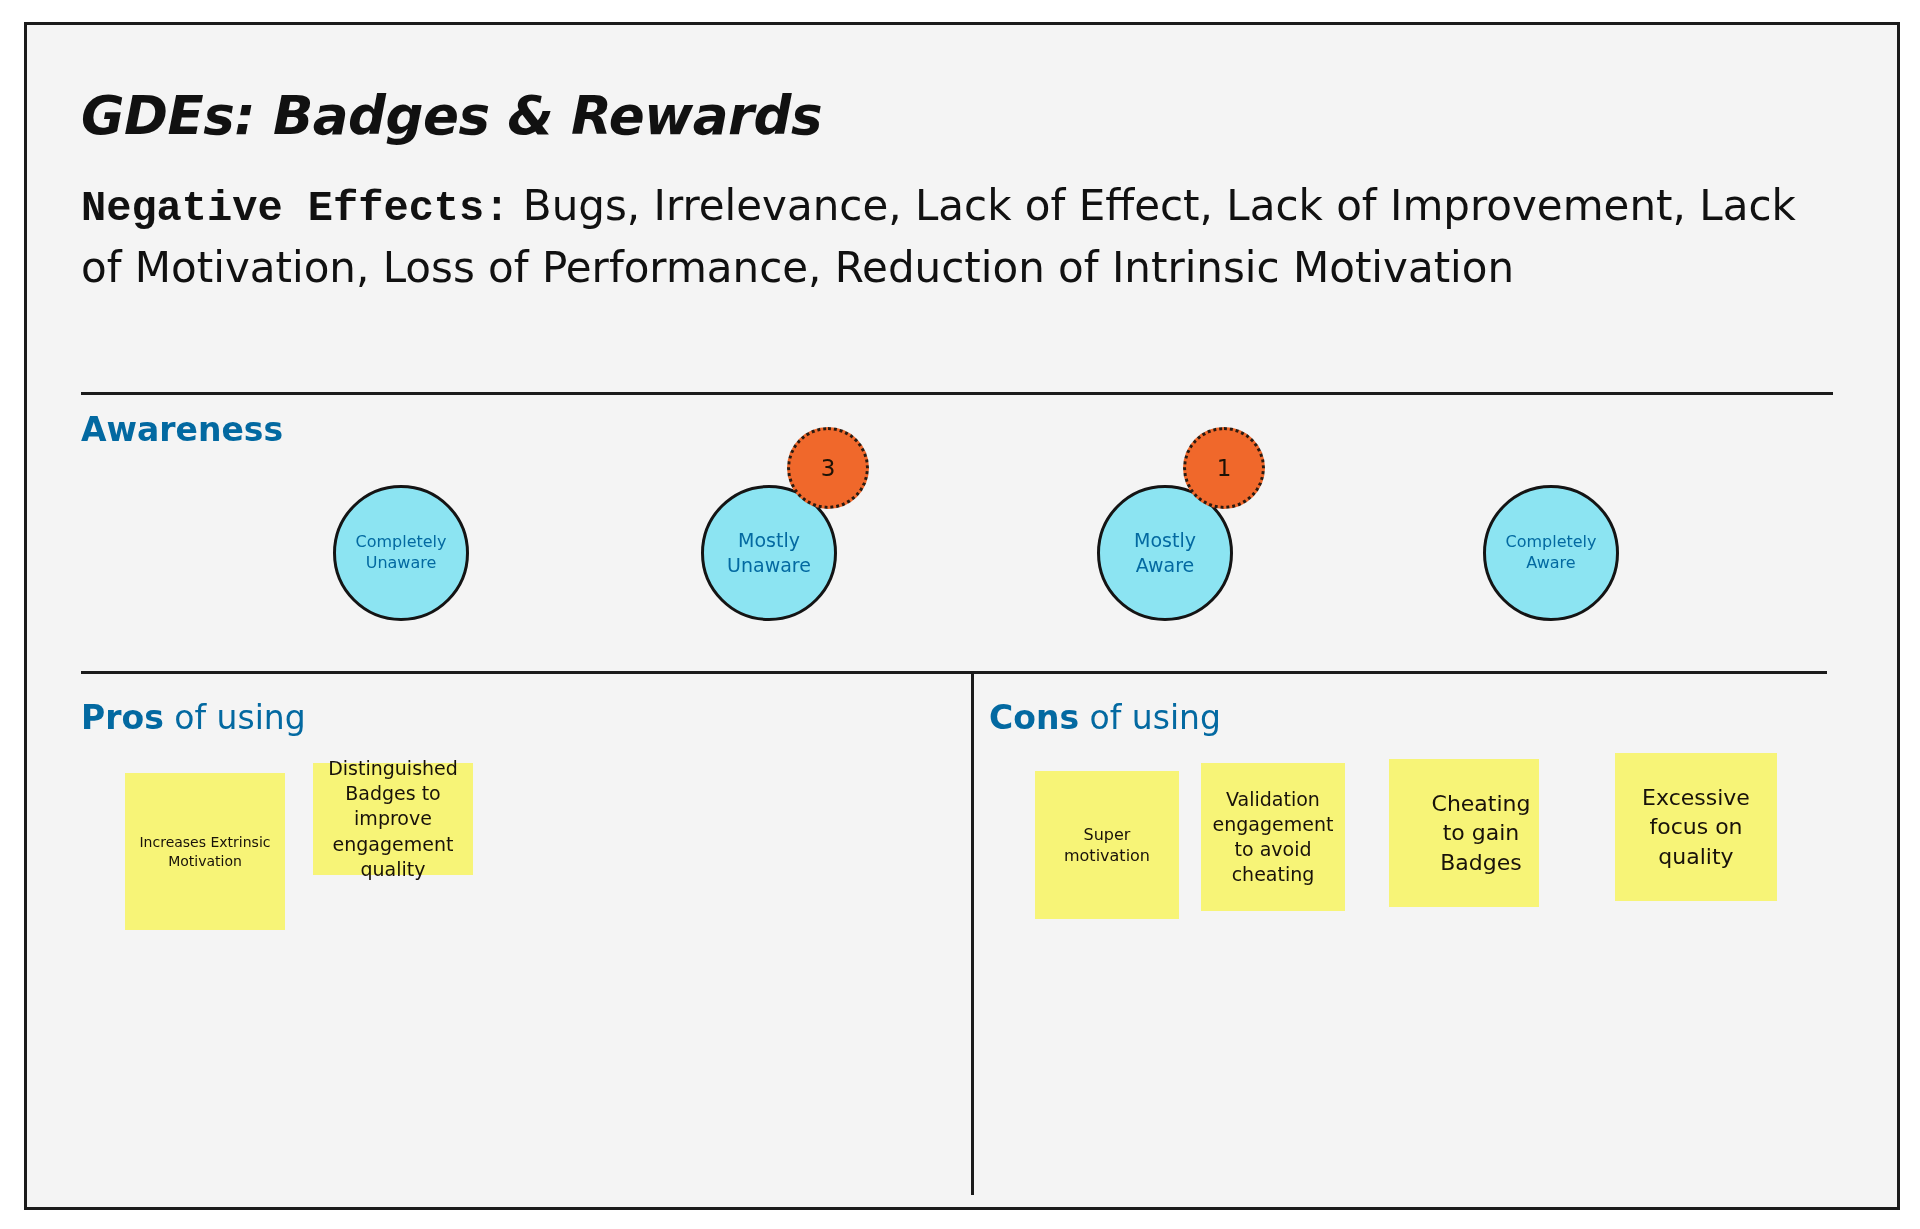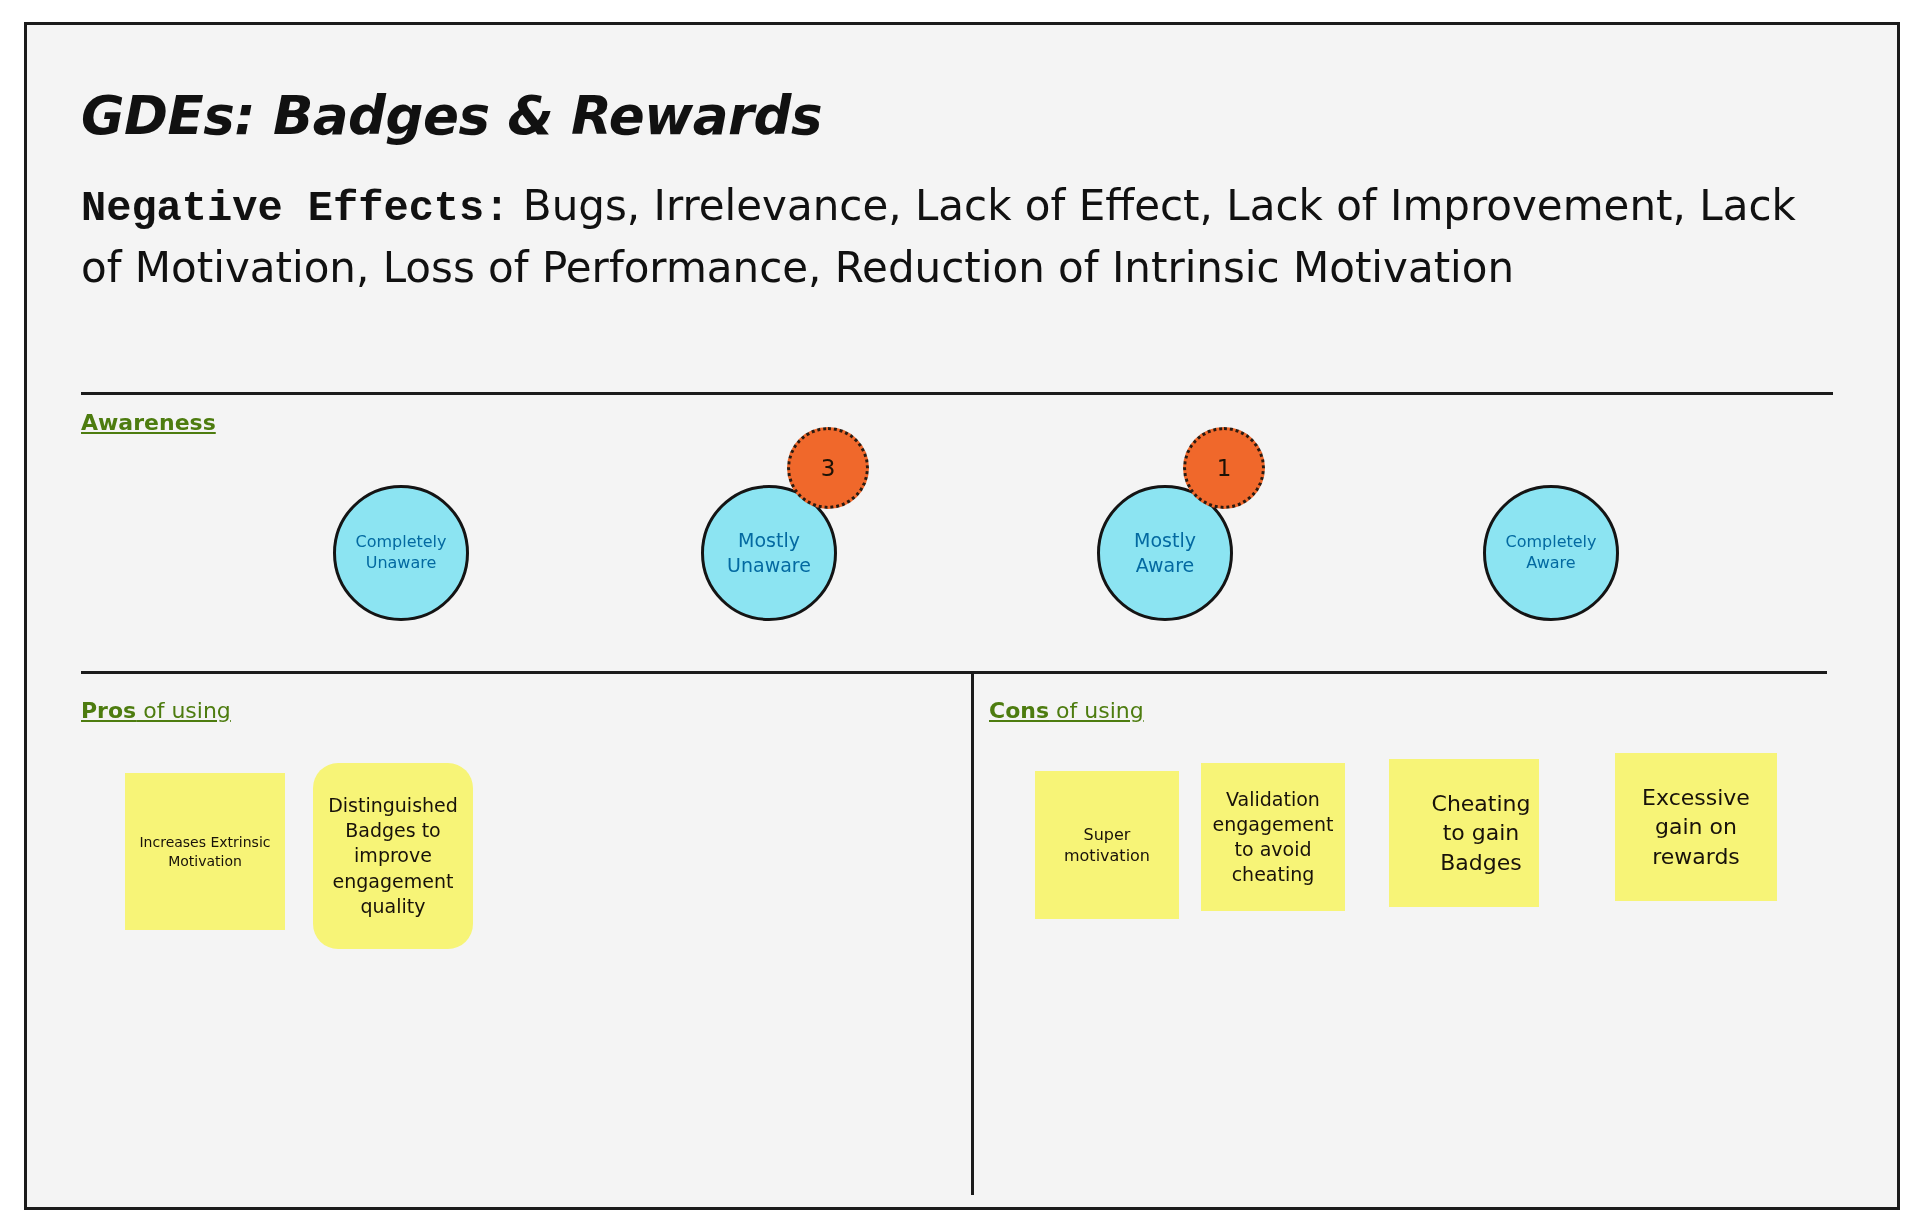--- a/index.html
+++ b/index.html
@@ -64,25 +64,24 @@
     position: absolute;
     left: 944px;
     top: 647px;
     width: 0;
     height: 523px;
     border-left: 3px solid #1b1b1b;
   }
   
   .section-label {
     position: absolute;
-    font-size: 22px;
+    font-size: 33px;
     font-weight: bold;
-    color: #4d7c0f;
+    color: #0369a1;
     white-space: nowrap;
-    text-decoration: underline;
   }
   .label-awareness { left: 54px; top: 385px; }
   .label-pros  { left: 54px; top: 673px; }
   .label-cons  { left: 962px; top: 673px; }
   .section-label .norm { font-weight: normal; }
 
   
   .scale-row {
     position: absolute;
     left: 54px;
@@ -151,21 +150,21 @@
     color: #18120a;
     display: flex;
     align-items: center;
     justify-content: center;
     text-align: center;
     line-height: 1.32;
     padding: 6px;
   }
   
   .note.n-pros-0 { width: 160px; height: 157px; font-size: 14px; margin-right: 28px; margin-top: 10px; }
-  .note.n-pros-1 { width: 160px; height: 186px; font-size: 19px; border-radius: 25px; }
+  .note.n-pros-1 { width: 160px; height: 112px; font-size: 19px; }
   .note.n-cons-0 { width: 144px; height: 148px; font-size: 16px; margin-right: 22px; margin-top: 8px; }
   .note.n-cons-1 { width: 144px; height: 148px; font-size: 19px; margin-right: 44px; }
   .note.n-cons-2 { width: 150px; height: 148px; font-size: 22px; margin-right: 76px; margin-top: -4px; padding-left: 40px; }
   .note.n-cons-3 { width: 162px; height: 148px; font-size: 22px; margin-top: -10px; }
 </style>
 </head>
 <body>
 
 <div id="root">
   <div class="frame">
@@ -219,17 +218,17 @@
     </div>
 
     <div class="section-label label-cons">
       <span>Cons</span><span class="norm"> of using</span>
     </div>
 
     <div class="notes-row notes-cons">
       <div class="note n-cons-0">Super motivation</div>
       <div class="note n-cons-1">Validation engagement to avoid cheating</div>
       <div class="note n-cons-2">Cheating to gain Badges</div>
-      <div class="note n-cons-3">Excessive gain  on rewards</div>
+      <div class="note n-cons-3">Excessive focus  on quality</div>
     </div>
 
   </div>
 </div>
 
 </body></html>

